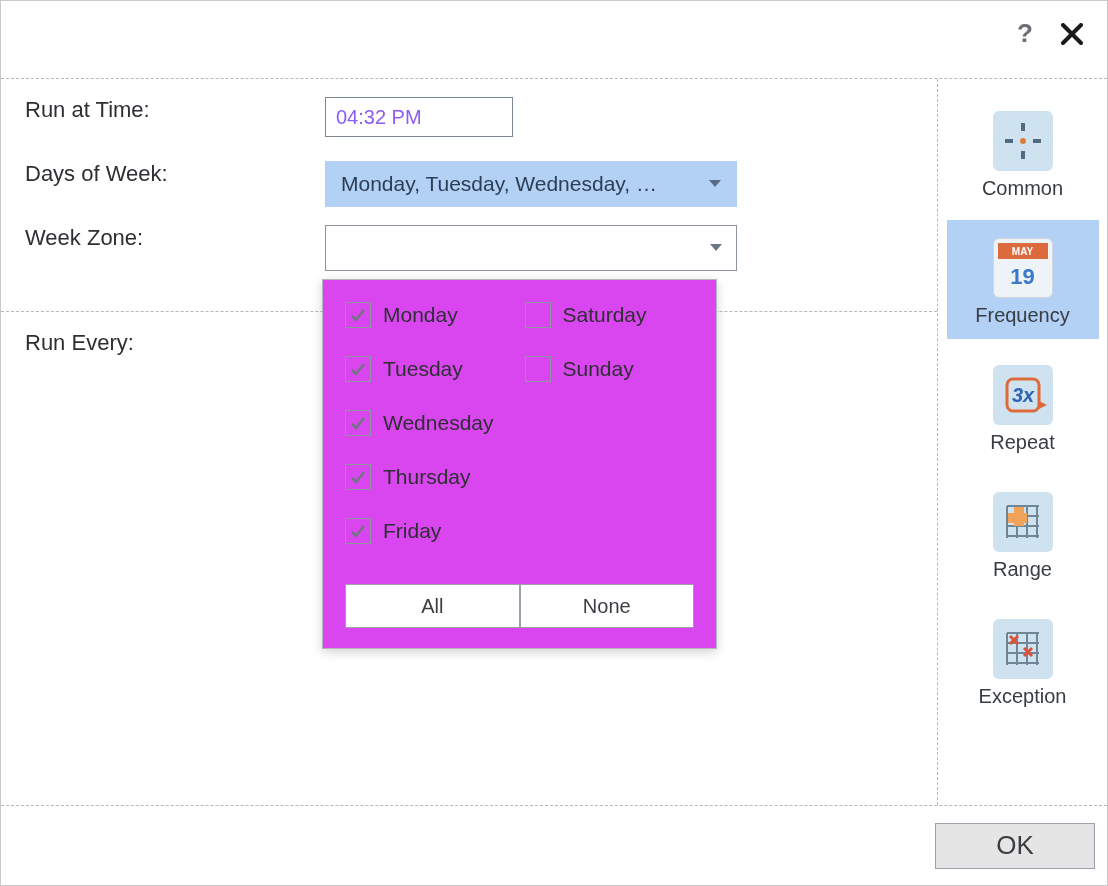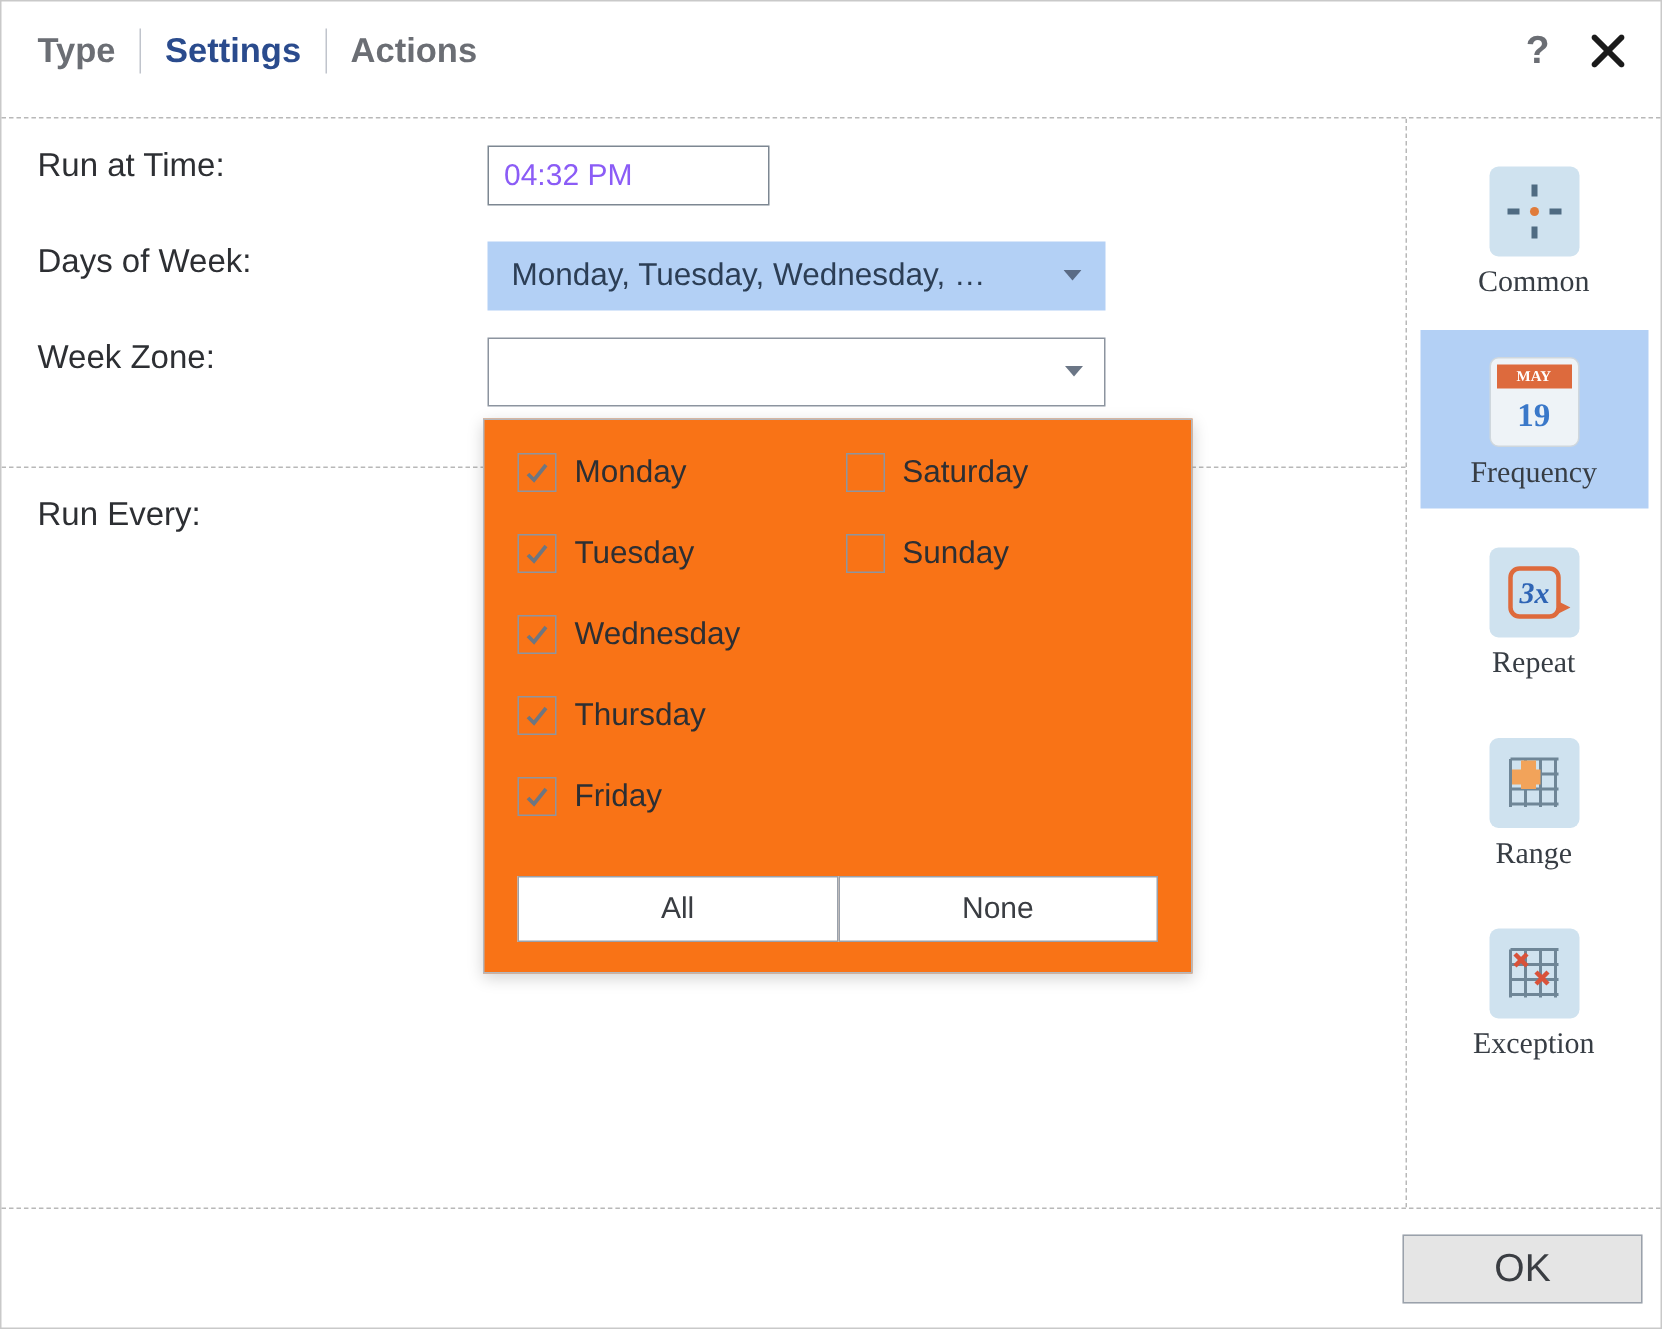--- a/index.html
+++ b/index.html
@@ -40,21 +40,21 @@
   .side {
     width:170px; border-left:1px dashed #b8b8b8;
     padding:14px 0;
     display:flex; flex-direction:column; align-items:center; gap:8px;
   }
   .side-item {
     width:152px;
     padding:6px 0 12px 0;
     text-align:center; color:#373d44;
     font-size:20px;
-    cursor:pointer; border-radius:0;font-family:Liberation Serif, serif;
+    cursor:pointer; border-radius:0;
   }
   .side-item.active { background:#b3d0f5; }
   .side-icon { width:60px; height:60px; margin:12px auto 6px auto; display:flex; align-items:center; justify-content:center; border-radius:6px;}
   .row { display:flex; height:64px;}
   .row .lbl { width:300px; font-size:22px; color:#2d2f33;}
   .time-input {
     width:188px; height:40px; border:1px solid #7d8792;
     font-size:20px; padding:16px 10px; color:#8b5cf6;
   }
   .dropdown-trigger {
@@ -72,22 +72,22 @@
   .footer {
     height:80px; border-top:1px dashed #b8b8b8;
     display:flex; align-items:center; justify-content:flex-end; padding:0 12px; gap:14px;
   }
   .btn {
     width:160px; height:46px; border:1px solid #9aa1ab; background:#e5e5e5;
     font-size:26px; color:#3a3d42; cursor:pointer;
   }
   
   .popup {
-    position:absolute; left:321px; top:200px; width:473px;
-    background:#f97316; border:1px solid #b3b7bd;
+    position:absolute; left:321px; top:200px; width:395px;
+    background:#d946ef; border:1px solid #b3b7bd;
     box-shadow:0 3px 10px rgba(0,0,0,.18);
     padding:22px 22px 20px 22px;
   }
   .popup-cols { display:flex; gap:10px;}
   .col { flex:1; display:flex; flex-direction:column; gap:28px; }
   .check { display:flex; align-items:center; gap:12px; cursor:pointer;}
   .check-box {
     width:26px; height:26px; border:1px solid #8d95a0; display:flex;
     align-items:center; justify-content:center;
   }
@@ -95,27 +95,20 @@
   .popup-btns { display:flex; margin-top:40px;justify-content:space-between;}
   .popup-btn { flex:1; height:44px; border:1px solid #9aa1ab; background:#fff; font-size:20px; color:#3a3d42; cursor:pointer;}
   .caret svg { display:block;}
 </style>
 </head>
 <body>
 
 <div class="window">
 
   <div class="header">
-    <div class="tabs">
-      <div class="tab first">Type</div>
-      <div class="tab-sep"></div>
-      <div class="tab active">Settings</div>
-      <div class="tab-sep"></div>
-      <div class="tab">Actions</div>
-    </div>
     <div class="header-right">
       <div class="help">?</div>
       <div class="close">
         <svg viewBox="0 0 22 22">
           <line x1="2" y1="2" x2="20" y2="20" stroke="#1b1b1b" stroke-width="4" stroke-linecap="round"></line>
           <line x1="20" y1="2" x2="2" y2="20" stroke="#1b1b1b" stroke-width="4" stroke-linecap="round"></line>
         </svg>
       </div>
     </div>
   </div>

